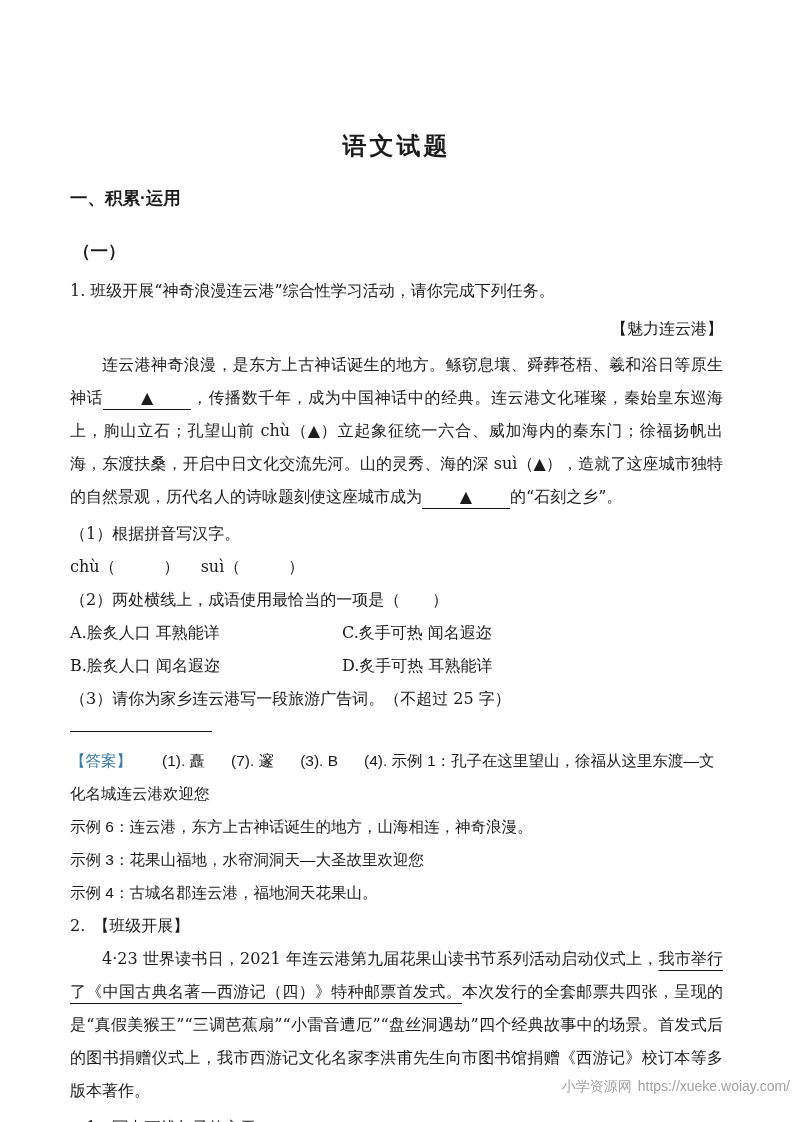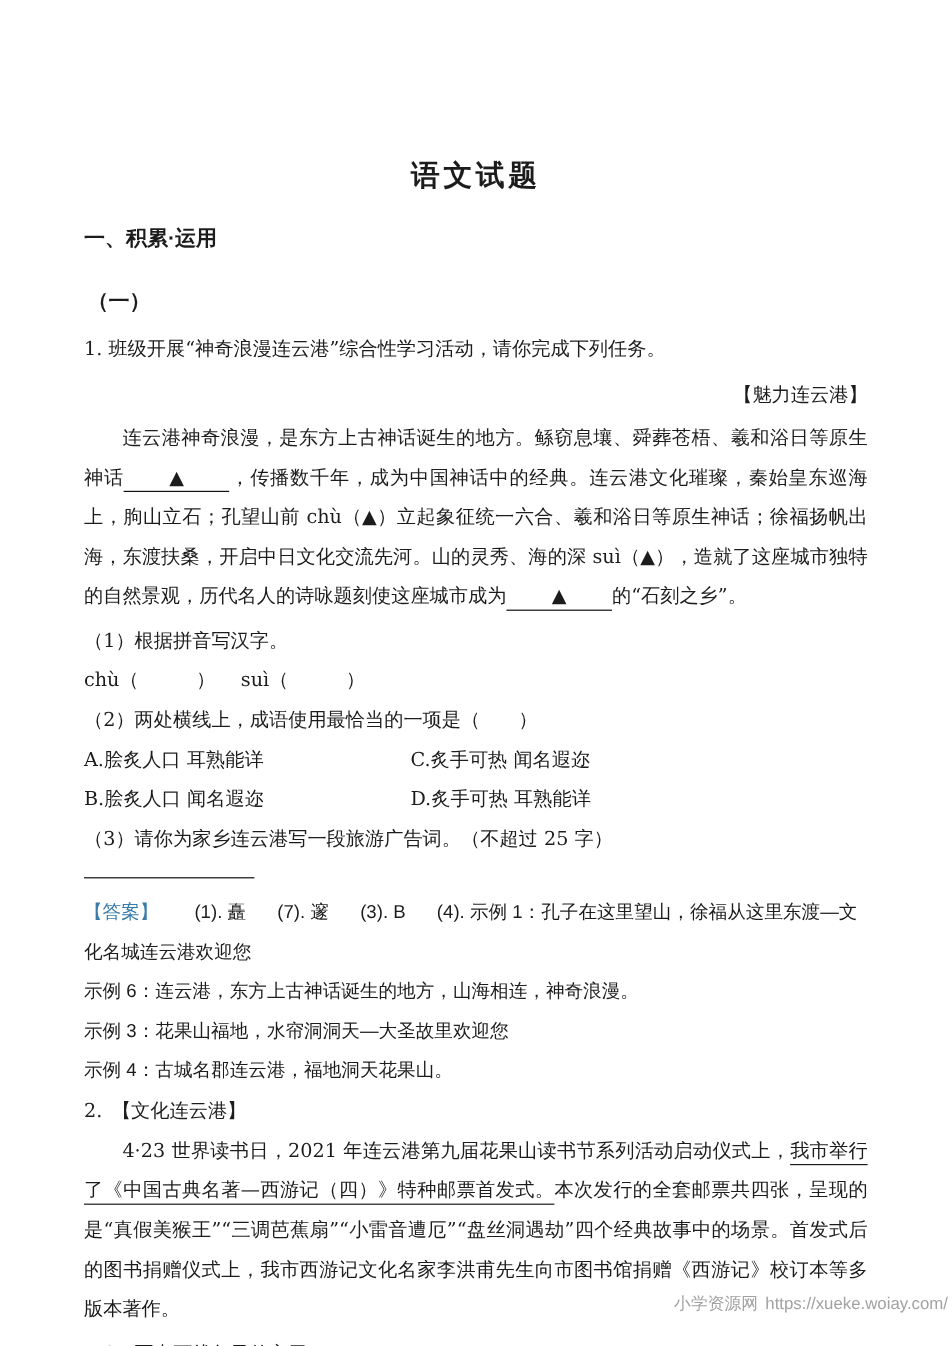--- a/index.html
+++ b/index.html
@@ -106,21 +106,21 @@
   <h1 class="doc-title">语文试题</h1>
 
   <h2 class="section-heading">一、积累·运用</h2>
 
   <h3 class="subsection-heading">（一）</h3>
 
   <p class="q-intro">1. 班级开展“神奇浪漫连云港”综合性学习活动，请你完成下列任务。</p>
 
   <p class="tag-line">【魅力连云港】</p>
 
-  <p class="passage"><span>连云港神奇浪漫，是东方上古神话诞生的地方。鲧窃息壤、舜葬苍梧、羲和浴日等原生神话</span><span class="blank">▲</span><span>，传播数千年，成为中国神话中的经典。连云港文化璀璨，秦始皇东巡海上，朐山立石；孔望山前 chù（▲）立起象征统一六合、羲和浴日等原生神话；徐福扬帆出海，东渡扶桑，开启中日文化交流先河。山的灵秀、海的深 suì（▲），造就了这座城市独特的自然景观，历代名人的诗咏题刻使这座城市成为</span><span class="blank">▲</span><span>的“石刻之乡”。</span></p>
+  <p class="passage"><span>连云港神奇浪漫，是东方上古神话诞生的地方。鲧窃息壤、舜葬苍梧、羲和浴日等原生神话</span><span class="blank">▲</span><span>，传播数千年，成为中国神话中的经典。连云港文化璀璨，秦始皇东巡海上，朐山立石；孔望山前 chù（▲）立起象征统一六合、威加海内的秦东门；徐福扬帆出海，东渡扶桑，开启中日文化交流先河。山的灵秀、海的深 suì（▲），造就了这座城市独特的自然景观，历代名人的诗咏题刻使这座城市成为</span><span class="blank">▲</span><span>的“石刻之乡”。</span></p>
 
   <p class="q-line">（1）根据拼音写汉字。</p>
 
   <p class="pinyin-line">chù（　　　）　 suì（　　　）</p>
 
   <p class="q-line">（2）两处横线上，成语使用最恰当的一项是（　　）</p>
 
   <div class="options">
     <span class="option">A.脍炙人口 耳熟能详</span>
     <span class="option">C.炙手可热 闻名遐迩</span>
@@ -131,21 +131,21 @@
   <p class="q-line">（3）请你为家乡连云港写一段旅游广告词。（不超过 25 字）</p>
 
   <div class="answer-rule"></div>
 
   <p class="answer-block"><span class="answer-label" style="color: rgb(58, 124, 168);">【答案】</span><span class="answer-part">(1). 矗</span><span class="answer-part">(7). 邃</span><span class="answer-part">(3). B</span><span>(4). 示例 1：孔子在这里望山，徐福从这里东渡—文化名城连云港欢迎您</span></p>
 
   <p class="answer-example">示例 6：连云港，东方上古神话诞生的地方，山海相连，神奇浪漫。</p>
   <p class="answer-example">示例 3：花果山福地，水帘洞洞天—大圣故里欢迎您</p>
   <p class="answer-example">示例 4：古城名郡连云港，福地洞天花果山。</p>
 
-  <p class="q2-heading"><span class="q2-num">2.</span><span>【文化连云港】</span></p>
+  <p class="q2-heading"><span class="q2-num">2.</span><span>【班级开展】</span></p>
 
   <p class="passage"><span>4·23 世界读书日，2021 年连云港第九届花果山读书节系列活动启动仪式上，</span><span class="underline-sentence">我市举行了《中国古典名著—西游记（四）》特种邮票首发式。</span><span>本次发行的全套邮票共四张，呈现的是“真假美猴王”“三调芭蕉扇”“小雷音遭厄”“盘丝洞遇劫”四个经典故事中的场景。首发式后的图书捐赠仪式上，我市西游记文化名家李洪甫先生向市图书馆捐赠《西游记》校订本等多版本著作。</span></p>
 
   <p class="q-line">（1）写出画线句子的主干。（　　　）</p>
 
 </div>
 
 <div class="footer" style="color: rgb(162, 162, 162);">
   <span>小学资源网</span><span>https://xueke.woiay.com/</span>
 </div>

